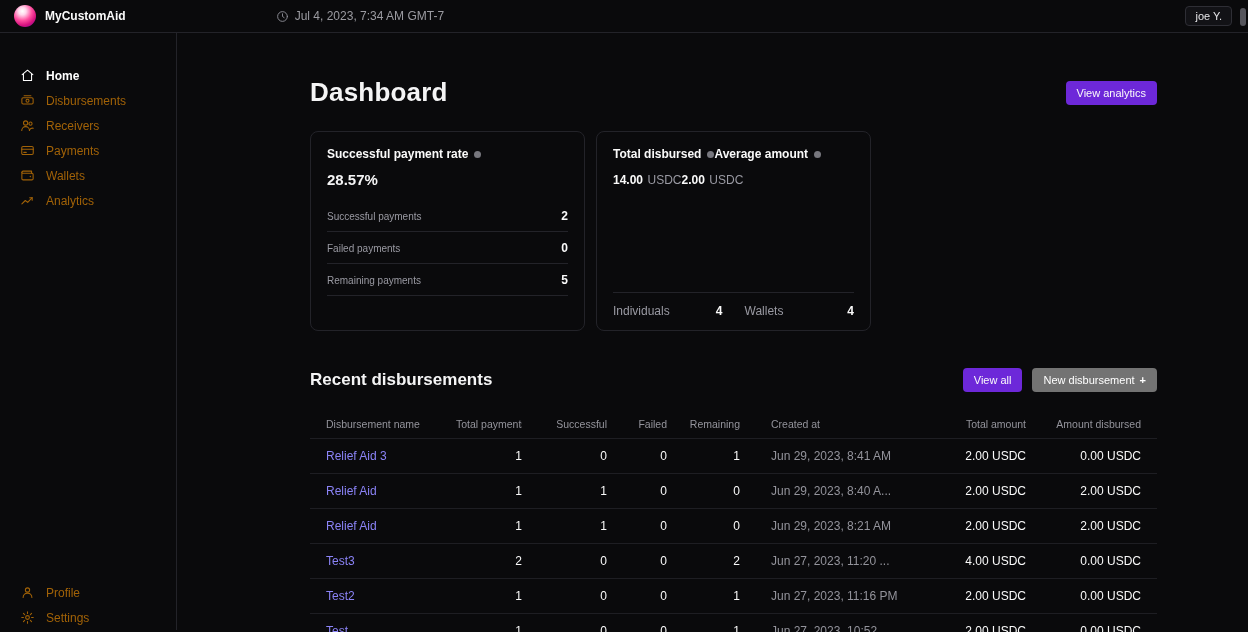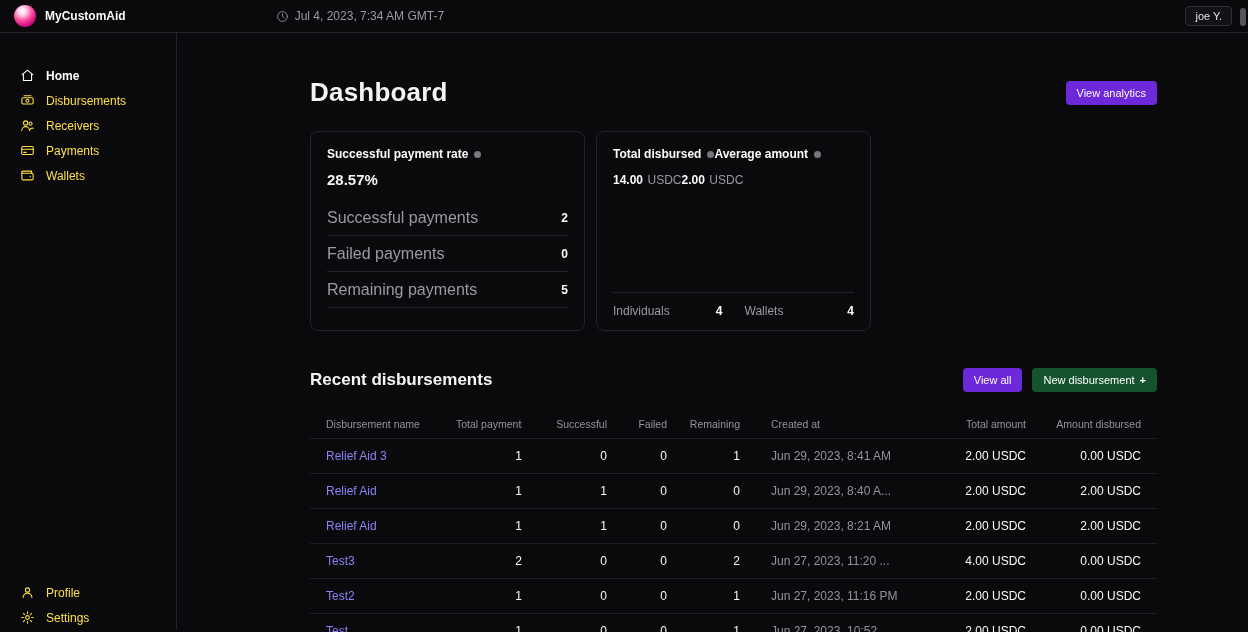--- a/index.html
+++ b/index.html
@@ -48,21 +48,21 @@
     width: 177px; flex: none;
     border-right: 1px solid #232329;
     padding: 30px 0 0 0;
     display: flex; flex-direction: column;
   }
   .nav-item {
     height: 25px;
     display: flex; align-items: center; gap: 11px;
     padding: 0 20px;
     font-size: 12px;
-    color: #fde047;
+    color: #a16207;
     cursor: pointer;
     white-space: nowrap;
   }
   .nav-item.active { color: #ffffff; font-weight: 600; }
   .nav-footer { margin-top: auto; }
   .icon { display: inline-flex; flex: none; }
   .icon svg {
     width: 15px; height: 15px;
     fill: none; stroke: currentColor;
     stroke-width: 1.7; stroke-linecap: round; stroke-linejoin: round;
@@ -77,21 +77,21 @@
   .page-head h1 { font-size: 26px; font-weight: 600; letter-spacing: 0.2px; }
   .btn-dark {
     font-family: inherit;
     font-size: 11px; color: #fafafa;
     background: #6d28d9; border: none; border-radius: 4px;
     padding: 6px 11px; cursor: pointer; white-space: nowrap;
   }
   .btn-primary {
     font-family: inherit;
     font-size: 11px; font-weight: 500; color: #ffffff;
-    background: #14532d; border: none; border-radius: 4px;
+    background: #737373; border: none; border-radius: 4px;
     padding: 6px 11px; cursor: pointer; white-space: nowrap;
   }
   .btn-primary .plus { margin-left: 5px; font-weight: 600; }
   
   .cards { margin-top: 23px; display: flex; gap: 11px; }
   .card {
     width: 275px; height: 200px;
     border: 1px solid #232329; border-radius: 8px;
     padding: 15px 16px 12px 16px;
     display: flex; flex-direction: column;
@@ -99,21 +99,21 @@
   .card-title-row { display: flex; align-items: center; gap: 6px; }
   .card-title { font-size: 12px; font-weight: 700; color: #fafafa; }
   .info-dot { width: 7px; height: 7px; border-radius: 50%; background: #77777e; flex: none; }
   .rate-value { font-size: 15px; font-weight: 600; margin-top: 10px; }
   .stat-rows { margin-top: 12px; }
   .stat-row {
     display: flex; align-items: center; justify-content: space-between;
     padding: 9px 0 8px 0;
     border-bottom: 1px solid #232329;
   }
-  .stat-label { font-size: 16px; color: #9a9aa3; }
+  .stat-label { font-size: 10px; color: #9a9aa3; }
   .stat-value { font-size: 12px; font-weight: 700; color: #fafafa; }
   .two-col { display: flex; align-items: baseline; }
   .amount-row { margin-top: 9px; }
   .amount { font-size: 12px; font-weight: 700; color: #fafafa; }
   .currency { font-size: 12px; color: #9a9aa3; font-weight: 400; }
   .card-bottom {
     margin-top: auto;
     border-top: 1px solid #232329;
     padding-top: 11px;
     display: flex; gap: 22px;
@@ -210,20 +210,29 @@
         <div class="nav-item">
           <span class="icon">
             <svg viewBox="0 0 24 24">
               <path d="M3 7a2 2 0 0 1 2-2h13.5v3.5"></path>
               <path d="M3 7v10a2 2 0 0 0 2 2h14a2 2 0 0 0 2-2v-6.5a2 2 0 0 0-2-2H3z"></path>
               <circle cx="16.5" cy="13.5" r="1.1" fill="currentColor" stroke="none"></circle>
             </svg>
           </span>
           <span>Wallets</span>
         </div>
+        <div class="nav-item">
+          <span class="icon">
+            <svg viewBox="0 0 24 24">
+              <path d="M3 17.5l5.5-5.5 3.8 3 7.2-7.5"></path>
+              <path d="M15.5 7.5h4v4"></path>
+            </svg>
+          </span>
+          <span>Analytics</span>
+        </div>
       </nav>
     <div class="nav-footer" id="nav-footer">
         <div class="nav-item">
           <span class="icon">
             <svg viewBox="0 0 24 24">
               <circle cx="12" cy="8" r="3.4"></circle>
               <path d="M5 20a7 7 0 0 1 14 0"></path>
             </svg>
           </span>
           <span>Profile</span>

